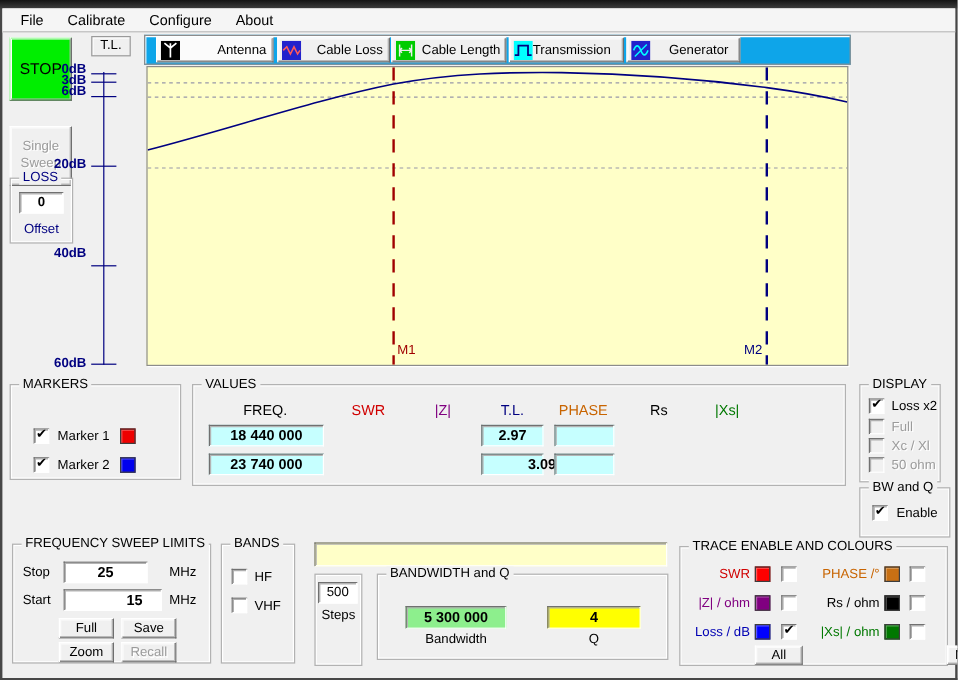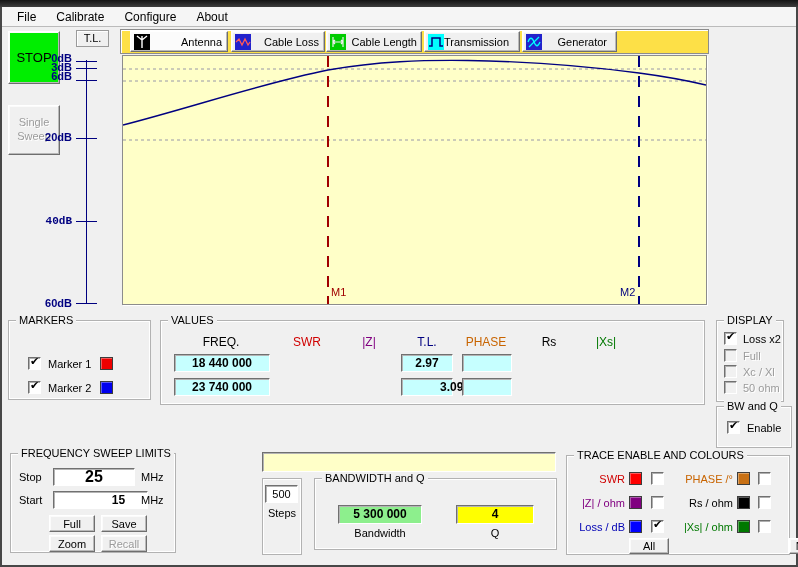--- a/index.html
+++ b/index.html
@@ -58,32 +58,37 @@
   </div>
 
   <div class="abs raised btn" style="left:8px;top:31px;width:52px;height:53px;background:#00EE00;font-size:13px;">STOP</div>
   <div class="abs raised btn disabled-text ctr" style="left:8px;top:105px;width:52px;height:50px;line-height:1.25;">Single Sweep</div>
 
   <div class="abs ctr" style="left:76px;top:30px;width:33px;height:17px;border:1px solid #9A9A9A;box-shadow:inset 1px 1px 0 #fff;line-height:15px;">T.L.</div>
   <div class="abs navy bold rt" style="left:38px;top:52px;width:34px;">0dB</div>
   <div class="abs navy bold rt" style="left:38px;top:61px;width:34px;">3dB</div>
   <div class="abs navy bold rt" style="left:38px;top:70px;width:34px;">6dB</div>
   <div class="abs navy bold rt" style="left:38px;top:131px;width:34px;">20dB</div>
-  <div class="abs navy bold rt" style="left:38px;top:215px;width:34px;font-family:Liberation Mono, monospace;">40dB</div>
+  <div class="abs navy bold rt" style="left:38px;top:205px;width:34px;">40dB</div>
   <div class="abs navy bold rt" style="left:38px;top:297px;width:34px;">60dB</div>
   <div class="abs" style="left:86px;top:60px;width:1px;height:244px;background:#000080;"></div>
   <div class="abs" style="left:76px;top:61px;width:21px;height:1px;background:#000080;"></div>
   <div class="abs" style="left:76px;top:68px;width:21px;height:1px;background:#000080;"></div>
   <div class="abs" style="left:76px;top:80px;width:21px;height:1px;background:#000080;"></div>
   <div class="abs" style="left:76px;top:138px;width:21px;height:1px;background:#000080;"></div>
   <div class="abs" style="left:76px;top:221px;width:21px;height:1px;background:#000080;"></div>
   <div class="abs" style="left:76px;top:303px;width:21px;height:1px;background:#000080;"></div>
 
-
-  <div class="abs" style="left:120px;top:29px;width:589px;height:25px;border:1px solid #8C8C8C;box-shadow:inset 1px 1px 0 #fff;background:#fde047;">
+  <div class="abs group" style="left:8px;top:148px;width:53px;height:55px;">
+    <span class="legend navy">LOSS</span>
+    <div class="abs sunken ctr bold" style="left:7px;top:11px;width:37px;height:18px;line-height:16px;background:#FFF;">0</div>
+    <div class="abs navy ctr" style="left:0;top:36px;width:51px;">Offset</div>
+  </div>
+
+  <div class="abs" style="left:120px;top:29px;width:589px;height:25px;border:1px solid #8C8C8C;box-shadow:inset 1px 1px 0 #fff;background:#0ea5e9;">
     <div class="abs raised" style="left:9px;top:1px;width:98px;height:21px;background:#FBFBFB;display:flex;align-items:center;">
       <span style="margin-left:3px;">
         <svg width="16" height="16">
             <rect width="16" height="16" fill="#000"></rect>
             <path d="M8 14V6 M8 6L3 2 M8 6L13 2 M8 6V2" stroke="#FFF" stroke-width="1.4" fill="none"></path>
           </svg>
       </span>
       <span style="flex:1;text-align:right;padding-right:5px;">Antenna</span>
     </div>
     <div class="abs raised" style="left:205px;top:1px;width:96px;height:21px;display:flex;align-items:center;">
@@ -179,31 +184,38 @@
 
   <div class="abs group" style="left:716px;top:406px;width:76px;height:42px;">
     <span class="legend">BW and Q</span>
     <div class="abs cb checked" style="left:10px;top:14px;"></div>
     <div class="abs" style="left:30px;top:15px;">Enable</div>
   </div>
 
   <div class="abs group" style="left:10px;top:453px;width:166px;height:100px;">
     <span class="legend">FREQUENCY SWEEP LIMITS</span>
     <div class="abs" style="left:8px;top:17px;">Stop</div>
-    <div class="abs sunken ctr bold" style="left:42px;top:14px;width:82px;height:18px;line-height:16px;font-size:16px;">25</div>
+    <div class="abs sunken ctr bold" style="left:42px;top:14px;width:70px;height:18px;line-height:16px;font-size:12px;">25</div>
     <div class="abs" style="left:130px;top:17px;">MHz</div>
     <div class="abs" style="left:8px;top:40px;">Start</div>
-    <div class="abs sunken ctr bold" style="left:42px;top:37px;width:95px;height:18px;line-height:16px;font-size:12px;padding-left:36px;">15</div>
+    <div class="abs sunken ctr bold" style="left:42px;top:37px;width:82px;height:18px;line-height:16px;font-size:12px;padding-left:36px;">15</div>
     <div class="abs" style="left:130px;top:40px;">MHz</div>
     <div class="abs raised btn" style="left:38px;top:61px;width:46px;height:17px;">Full</div>
     <div class="abs raised btn" style="left:90px;top:61px;width:46px;height:17px;">Save</div>
     <div class="abs raised btn" style="left:38px;top:81px;width:46px;height:17px;">Zoom</div>
     <div class="abs raised btn disabled-text" style="left:90px;top:81px;width:46px;height:17px;">Recall</div>
   </div>
 
+  <div class="abs group" style="left:184px;top:453px;width:62px;height:100px;">
+    <span class="legend">BANDS</span>
+    <div class="abs cb" style="left:8px;top:20px;"></div>
+    <div class="abs" style="left:27px;top:21px;">HF</div>
+    <div class="abs cb" style="left:8px;top:44px;"></div>
+    <div class="abs" style="left:27px;top:45px;">VHF</div>
+  </div>
 
   <div class="abs sunken" style="left:262px;top:452px;width:294px;height:20px;background:#FFFFC8;"></div>
 
   <div class="abs group" style="left:262px;top:478px;width:40px;height:77px;">
     <div class="abs sunken ctr" style="left:2px;top:6px;width:33px;height:18px;line-height:16px;">500</div>
     <div class="abs ctr" style="left:0;top:28px;width:38px;">Steps</div>
   </div>
 
   <div class="abs group" style="left:314px;top:478px;width:243px;height:72px;">
     <span class="legend">BANDWIDTH and Q</span>

